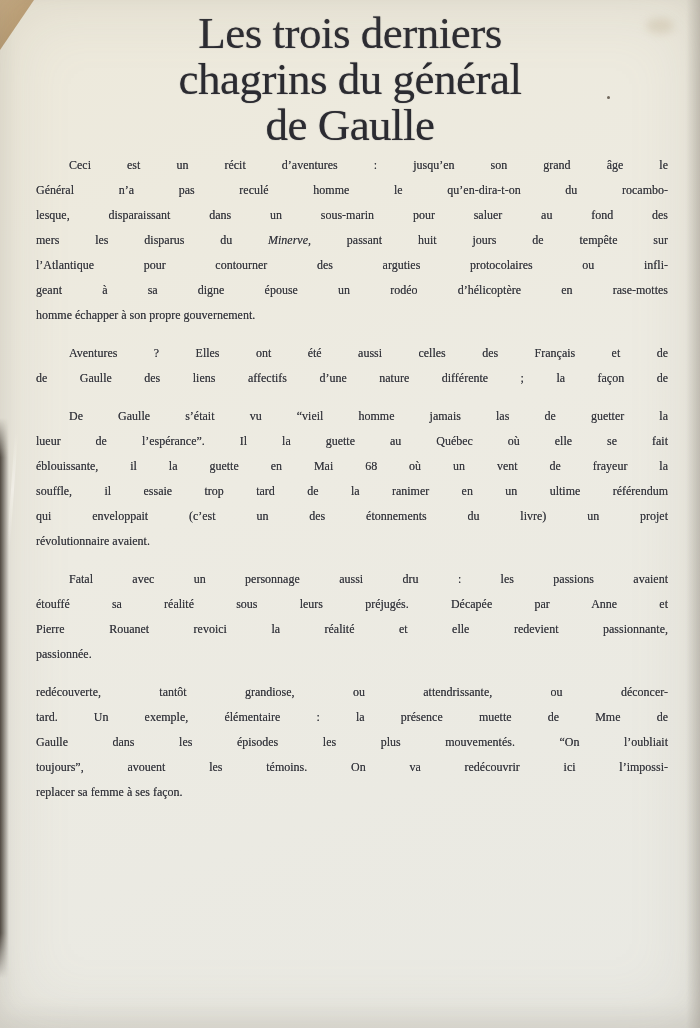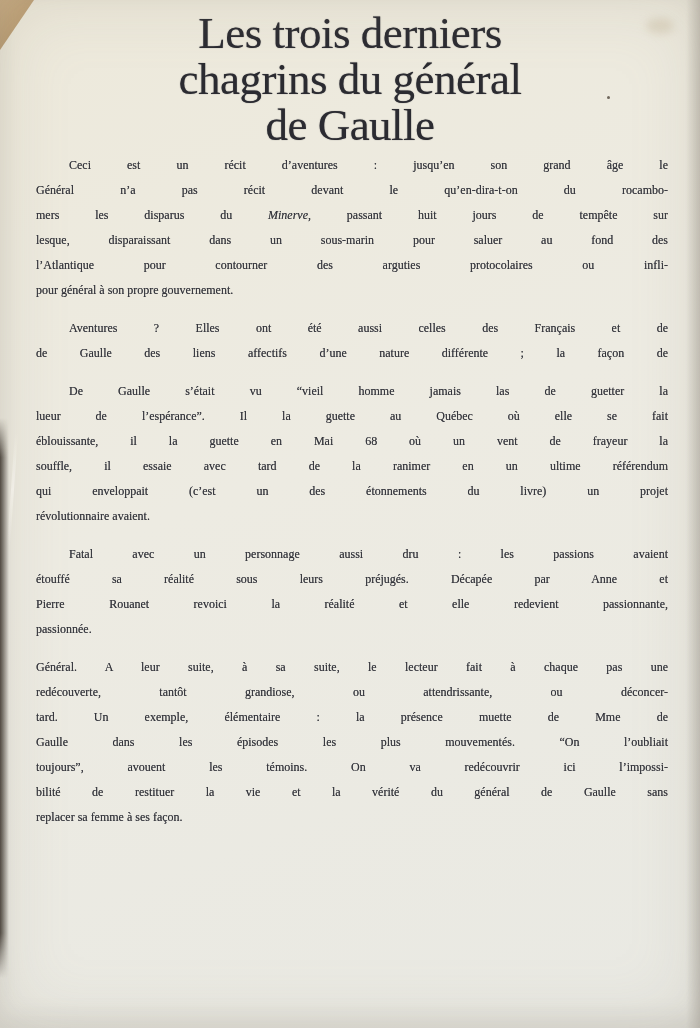--- a/index.html
+++ b/index.html
@@ -81,51 +81,50 @@
 
   <h1 class="title">
     <div>Les trois derniers</div>
     <div>chagrins du général</div>
     <div>de Gaulle</div>
   </h1>
 
   <div class="body-text">
       <div class="para">
         <div class="line first"><span>Ceci est un récit d’aventures : jusqu’en son grand âge le</span></div>
-        <div class="line"><span>Général n’a pas récit devant le qu’en-dira-t-on du rocambo-</span></div>
+        <div class="line"><span>Général n’a pas reculé homme le qu’en-dira-t-on du rocambo-</span></div>
+        <div class="line"><span>lesque, disparaissant dans un sous-marin pour saluer au fond des</span></div>
         <div class="line"><span>mers les disparus du </span><span class="italic">Minerve</span><span>, passant huit jours de tempête sur</span></div>
-        <div class="line"><span>lesque, disparaissant dans un sous-marin pour saluer au fond des</span></div>
         <div class="line"><span>l’Atlantique pour contourner des arguties protocolaires ou infli-</span></div>
-        <div class="line last"><span>pour général à son propre gouvernement.</span></div>
+        <div class="line"><span>geant à sa digne épouse un rodéo d’hélicoptère en rase-mottes</span></div>
+        <div class="line last"><span>homme échapper à son propre gouvernement.</span></div>
       </div>
       <div class="para">
         <div class="line first"><span>Aventures ? Elles ont été aussi celles des Français et de</span></div>
         <div class="line"><span>de Gaulle des liens affectifs d’une nature différente ; la façon de</span></div>
       </div>
       <div class="para">
         <div class="line first"><span>De Gaulle s’était vu “vieil homme jamais las de guetter la</span></div>
         <div class="line"><span>lueur de l’espérance”. Il la guette au Québec où elle se fait</span></div>
         <div class="line"><span>éblouissante, il la guette en Mai 68 où un vent de frayeur la</span></div>
-        <div class="line"><span>souffle, il essaie avec tard de la ranimer en un ultime référendum</span></div>
+        <div class="line"><span>souffle, il essaie trop tard de la ranimer en un ultime référendum</span></div>
         <div class="line"><span>qui enveloppait (c’est un des étonnements du livre) un projet</span></div>
         <div class="line last"><span>révolutionnaire avaient.</span></div>
       </div>
       <div class="para">
         <div class="line first"><span>Fatal avec un personnage aussi dru : les passions avaient</span></div>
         <div class="line"><span>étouffé sa réalité sous leurs préjugés. Décapée par Anne et</span></div>
         <div class="line"><span>Pierre Rouanet revoici la réalité et elle redevient passionnante,</span></div>
         <div class="line last"><span>passionnée.</span></div>
       </div>
       <div class="para">
-        <div class="line"><span>Général. A leur suite, à sa suite, le lecteur fait à chaque pas une</span></div>
         <div class="line"><span>redécouverte, tantôt grandiose, ou attendrissante, ou déconcer-</span></div>
         <div class="line"><span>tard. Un exemple, élémentaire : la présence muette de Mme de</span></div>
         <div class="line"><span>Gaulle dans les épisodes les plus mouvementés. “On l’oubliait</span></div>
         <div class="line"><span>toujours”, avouent les témoins. On va redécouvrir ici l’impossi-</span></div>
-        <div class="line"><span>bilité de restituer la vie et la vérité du général de Gaulle sans</span></div>
         <div class="line last"><span>replacer sa femme à ses façon.</span></div>
       </div>
     </div>
 
   <div class="edge-left"></div>
   <div class="edge-right"></div>
   <div class="vignette"></div>
 
 </div>
 

